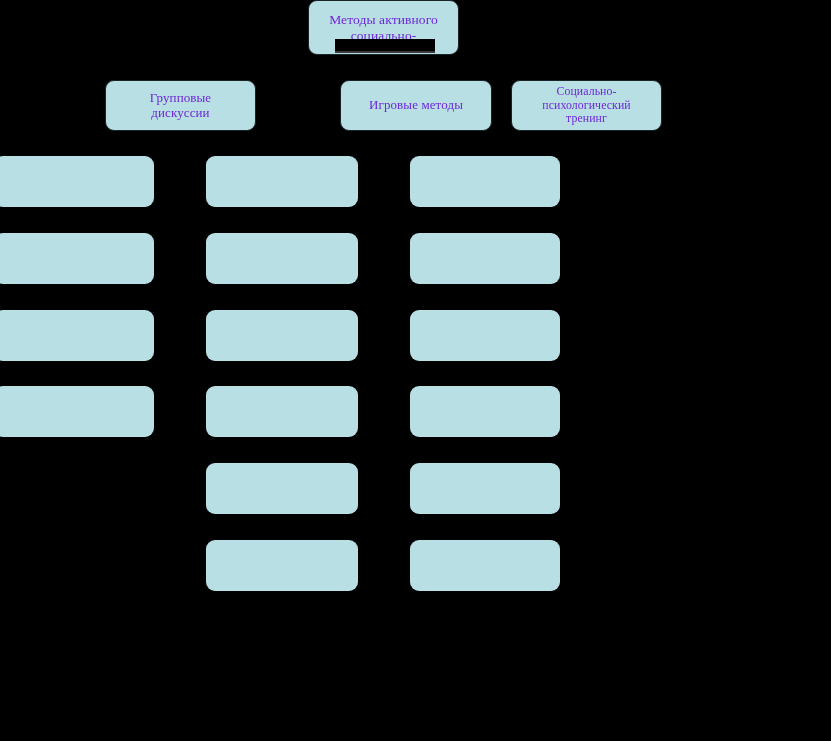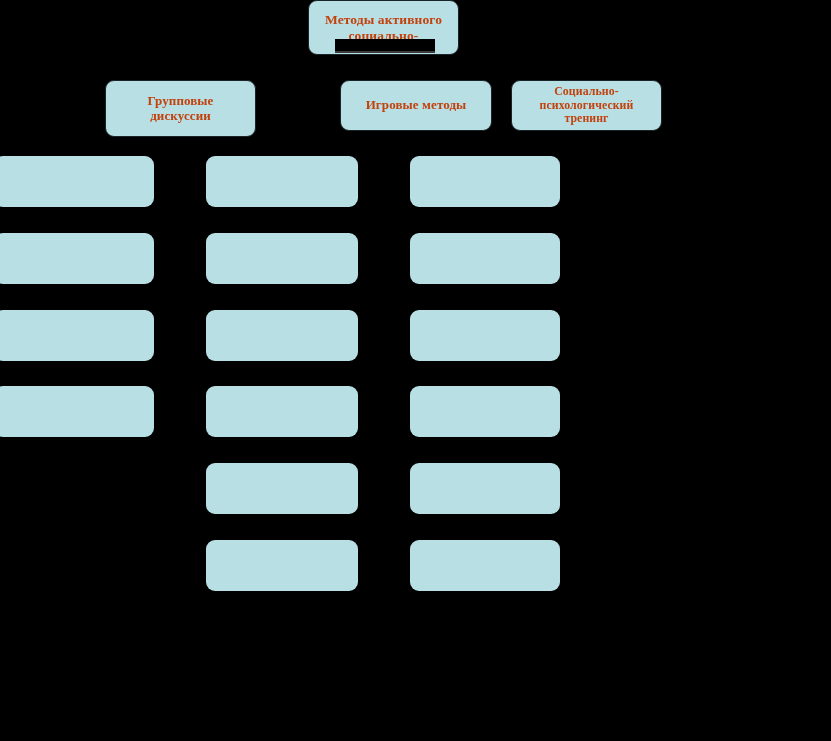--- a/index.html
+++ b/index.html
@@ -20,22 +20,22 @@
   }
   .node {
     position: absolute;
     box-sizing: border-box;
     background: #b8dfe3;
     border-radius: 9px;
     display: flex;
     align-items: center;
     justify-content: center;
     text-align: center;
-    color: #c2410c;
-    font-weight: bold;
+    color: #6d28d9;
+    font-weight: normal;
     line-height: 1.12;
     letter-spacing: 0.1px;
     overflow: hidden;
   }
   
   .node.bordered {
     border: 1px solid #1a2326;
   }
   .node.plain {
     border: 0;
@@ -68,21 +68,21 @@
 <body>
 
 <div id="canvas">
 
   <div class="node root bordered" style="left:308px; top:0px; width:151px; height:55px;">
     <span class="label">Методы активного
 социально-</span>
     <div class="redaction" style="left:26px; top:38px; width:100px; height:12px;"></div>
   </div>
 
-  <div class="node category bordered" style="left:105px; top:80px; width:151px; height:57px;">
+  <div class="node category bordered" style="left:105px; top:80px; width:151px; height:51px;">
     <span class="label">Групповые
 дискуссии</span>
   </div>
 
   <div class="node category bordered" style="left:307px; top:80px; width:152px; height:51px;margin-left:33px;">
     <span class="label">Игровые методы</span>
   </div>
 
   <div class="node category tight bordered" style="left:511px; top:80px; width:151px; height:51px;">
     <span class="label">Социально-

